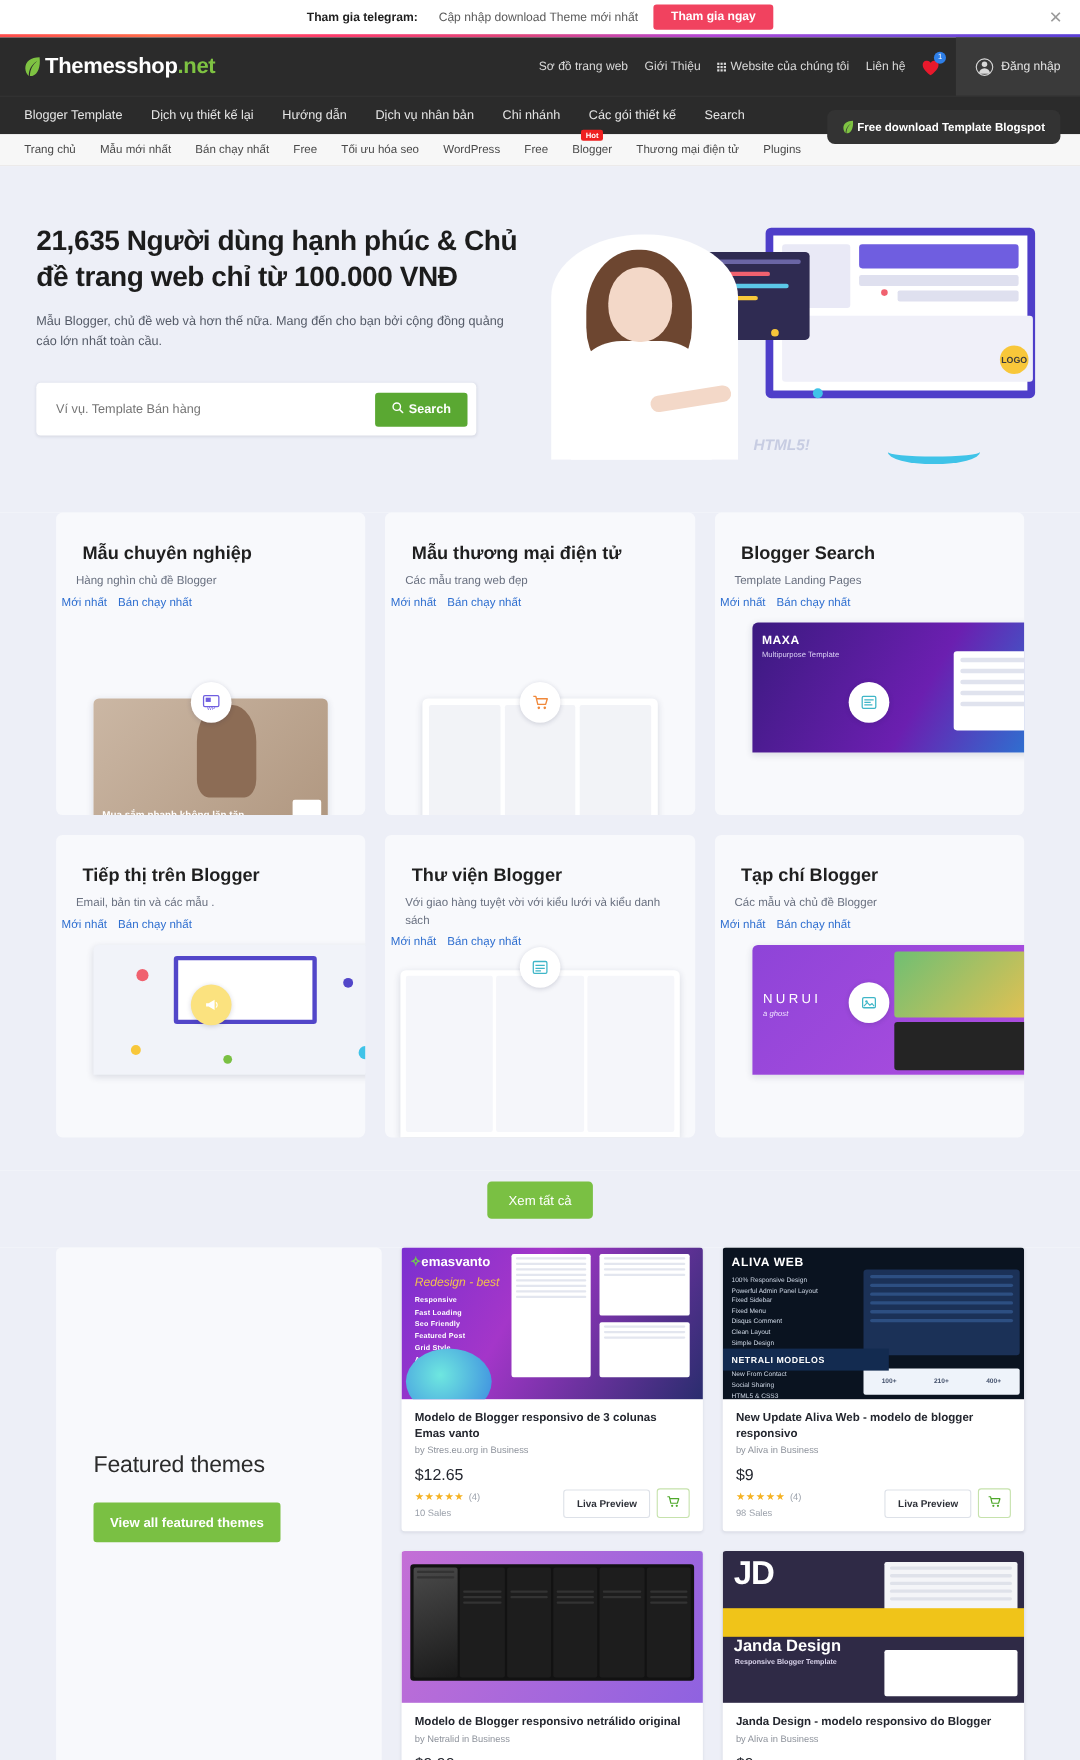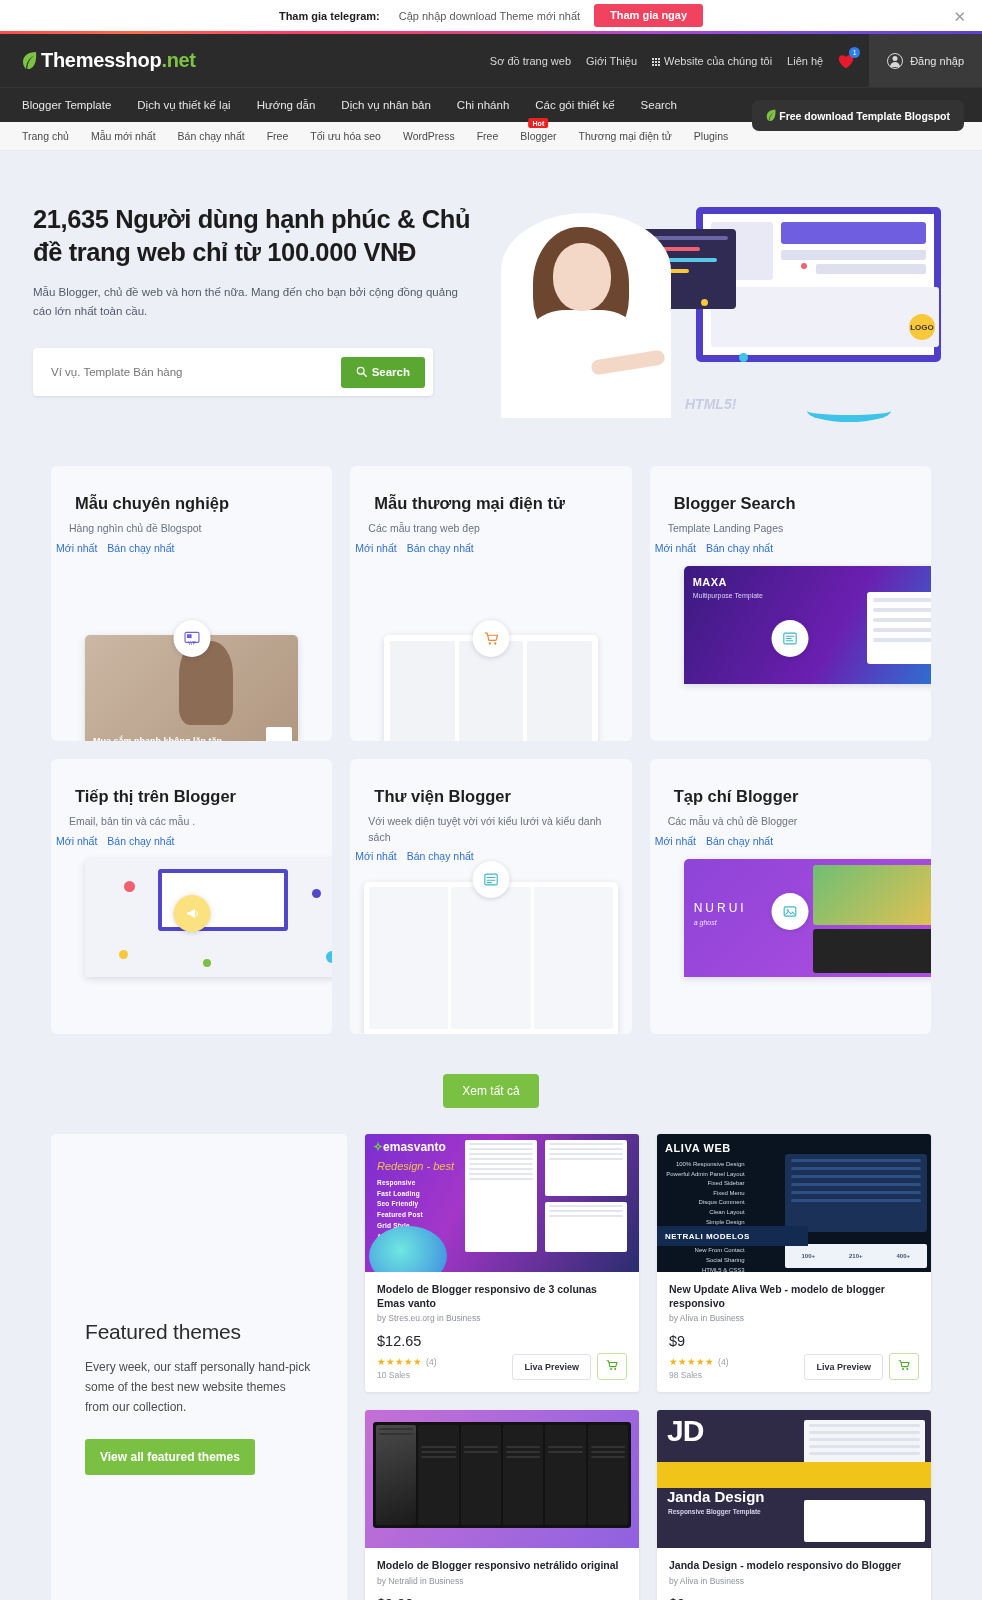--- a/index.html
+++ b/index.html
@@ -527,21 +527,21 @@
   
   .pt-emas { background: linear-gradient(120deg,#7b2fd0 0%, #a436c9 38%, #2a2d6e 100%); }
   .pt-emas .logo { position:absolute; left:8px; top:6px; color:#fff; font-size:12px; font-weight:bold;}
   .pt-emas .logo .g { color:#6fd04a;}
   .pt-emas .script{ position:absolute; left:12px; top:26px; color:#f2c14e; font-size:11px; font-style:italic;}
   .pt-emas .feat{ position:absolute; left:12px; top:44px; color:#fff; font-size:6.5px; font-weight:bold; line-height:1.65; letter-spacing:.2px;}
   .pt-emas .blob{ position:absolute; left:4px; bottom:-14px; width:78px; height:60px; background:radial-gradient(circle at 40% 40%,#6ee7e0,#3a86e0); border-radius:50%;}
   .pt-emas .pane{ position:absolute; background:#fff; border-radius:2px;}
   .pt-emas .pane i{display:block;height:2px;background:#e3e6ef;margin:3px 4px;border-radius:1px;}
 
-  .pt-aliva { background: #0a1320; text-align: right; }
+  .pt-aliva { background: #0a1320; }
   .pt-aliva .logo{position:absolute; left:8px; top:8px; color:#fff; font-size:11px; font-weight:bold; letter-spacing:.6px;}
   .pt-aliva .bul{position:absolute; left:8px; top:26px; color:#cfd8e6; font-size:6px; line-height:1.6;}
   .pt-aliva .bar{position:absolute; left:0; bottom:26px; width:55%; height:20px; background:#132b50; color:#fff; font-size:8px; font-weight:bold; display:flex; align-items:center; padding-left:8px; letter-spacing:.5px;}
   .pt-aliva .screen{position:absolute; right:4px; top:20px; width:52%; height:78px; background:#1b3157; border-radius:3px;}
   .pt-aliva .screen i{display:block;height:3px;background:#2d4f82;margin:5px 6px;border-radius:2px;}
   .pt-aliva .stats{position:absolute; right:4px; bottom:4px; width:52%; height:24px; background:#eef3fa; border-radius:2px; display:flex; align-items:center; justify-content:space-around; color:#44516b; font-size:6px; font-weight:bold;}
 
   .pt-netra { background: linear-gradient(120deg,#c46fd6,#8f62e0); }
   .pt-netra .inner{position:absolute; left:8px; right:8px; top:12px; bottom:20px; background:#121212; border-radius:3px; overflow:hidden; display:flex; gap:2px; padding:3px;}
   .pt-netra .inner .c{flex:1; background:#1d1d1d; border-radius:2px;}
@@ -701,21 +701,21 @@
       <span class="art-dot" style="left:300px;top:60px;width:6px;height:6px;background:#f0616f;"></span>
     </div>
   </div>
 </section>
 
 <section class="cat-section">
   <div class="cat-grid">
 
     <div class="cat-card">
       <div class="cat-title">Mẫu chuyên nghiệp</div>
-      <div class="cat-desc">Hàng nghìn chủ đề Blogspot</div>
+      <div class="cat-desc">Hàng nghìn chủ đề Blogger</div>
       <div class="cat-links">
         <a>Mới nhất</a><a>Bán chạy nhất</a>
       </div>
       <div class="cat-badge" style="top:154px;">
         <svg viewBox="0 0 22 22" width="17" height="17" aria-hidden="true">
           <rect x="2" y="3" width="18" height="13" rx="1.6" fill="none" stroke="#6f5ee0" stroke-width="1.5"></rect>
           <rect x="4.5" y="5.5" width="6" height="5" fill="#6f5ee0"></rect>
           <text x="11" y="20" font-size="6" fill="#6f5ee0" font-family="Liberation Sans" text-anchor="middle">WP</text>
         </svg>
       </div>
@@ -790,21 +790,21 @@
         <span class="dot" style="left:14%;top:22px;width:11px;height:11px;background:#f0616f;"></span>
         <span class="dot" style="left:12%;bottom:18px;width:9px;height:9px;background:#f8c73a;"></span>
         <span class="dot" style="right:16%;top:30px;width:9px;height:9px;background:#5246c9;"></span>
         <span class="dot" style="right:10%;bottom:14px;width:12px;height:12px;background:#3fc3e8;"></span>
         <span class="dot" style="left:42%;bottom:10px;width:8px;height:8px;background:#7ac043;"></span>
       </div>
     </div>
 
     <div class="cat-card">
       <div class="cat-title">Thư viện Blogger</div>
-      <div class="cat-desc">Với week diện tuyệt vời với kiểu lưới và kiểu danh sách</div>
+      <div class="cat-desc">Với giao hàng tuyệt vời với kiểu lưới và kiểu danh sách</div>
       <div class="cat-links">
         <a>Mới nhất</a><a>Bán chạy nhất</a>
       </div>
       <div class="cat-badge" style="top:102px;">
         <svg viewBox="0 0 22 22" width="17" height="17" aria-hidden="true">
           <rect x="3" y="4" width="16" height="14" rx="1.6" fill="none" stroke="#3fb6c8" stroke-width="1.5"></rect>
           <line x1="5.5" y1="8.5" x2="16.5" y2="8.5" stroke="#3fb6c8" stroke-width="1.4"></line>
           <line x1="5.5" y1="12" x2="16.5" y2="12" stroke="#3fb6c8" stroke-width="1.4"></line>
           <line x1="5.5" y1="15" x2="12" y2="15" stroke="#3fb6c8" stroke-width="1.4"></line>
         </svg>
@@ -842,21 +842,20 @@
 
 <div class="viewall-wrap">
   <button class="viewall-btn">Xem tất cả</button>
 </div>
 
 <section class="featured-section">
   <div class="featured-grid">
 
     <div class="featured-intro">
       <h2>Featured themes</h2>
-      <p>Every week, our staff personally hand-pick some of the best new website themes from our collection.</p>
       <button class="featured-btn">View all featured themes</button>
     </div>
 
     <div class="prod-col">
 
       <div class="prod-card">
         <div class="prod-thumb pt-emas">
           <span class="logo"><span class="g">✧</span>emasvanto</span>
           <span class="script">Redesign - best</span>
           <span class="feat">Responsive<br>Fast Loading<br>Seo Friendly<br>Featured Post<br>Grid Style<br>Ads Ready</span>

